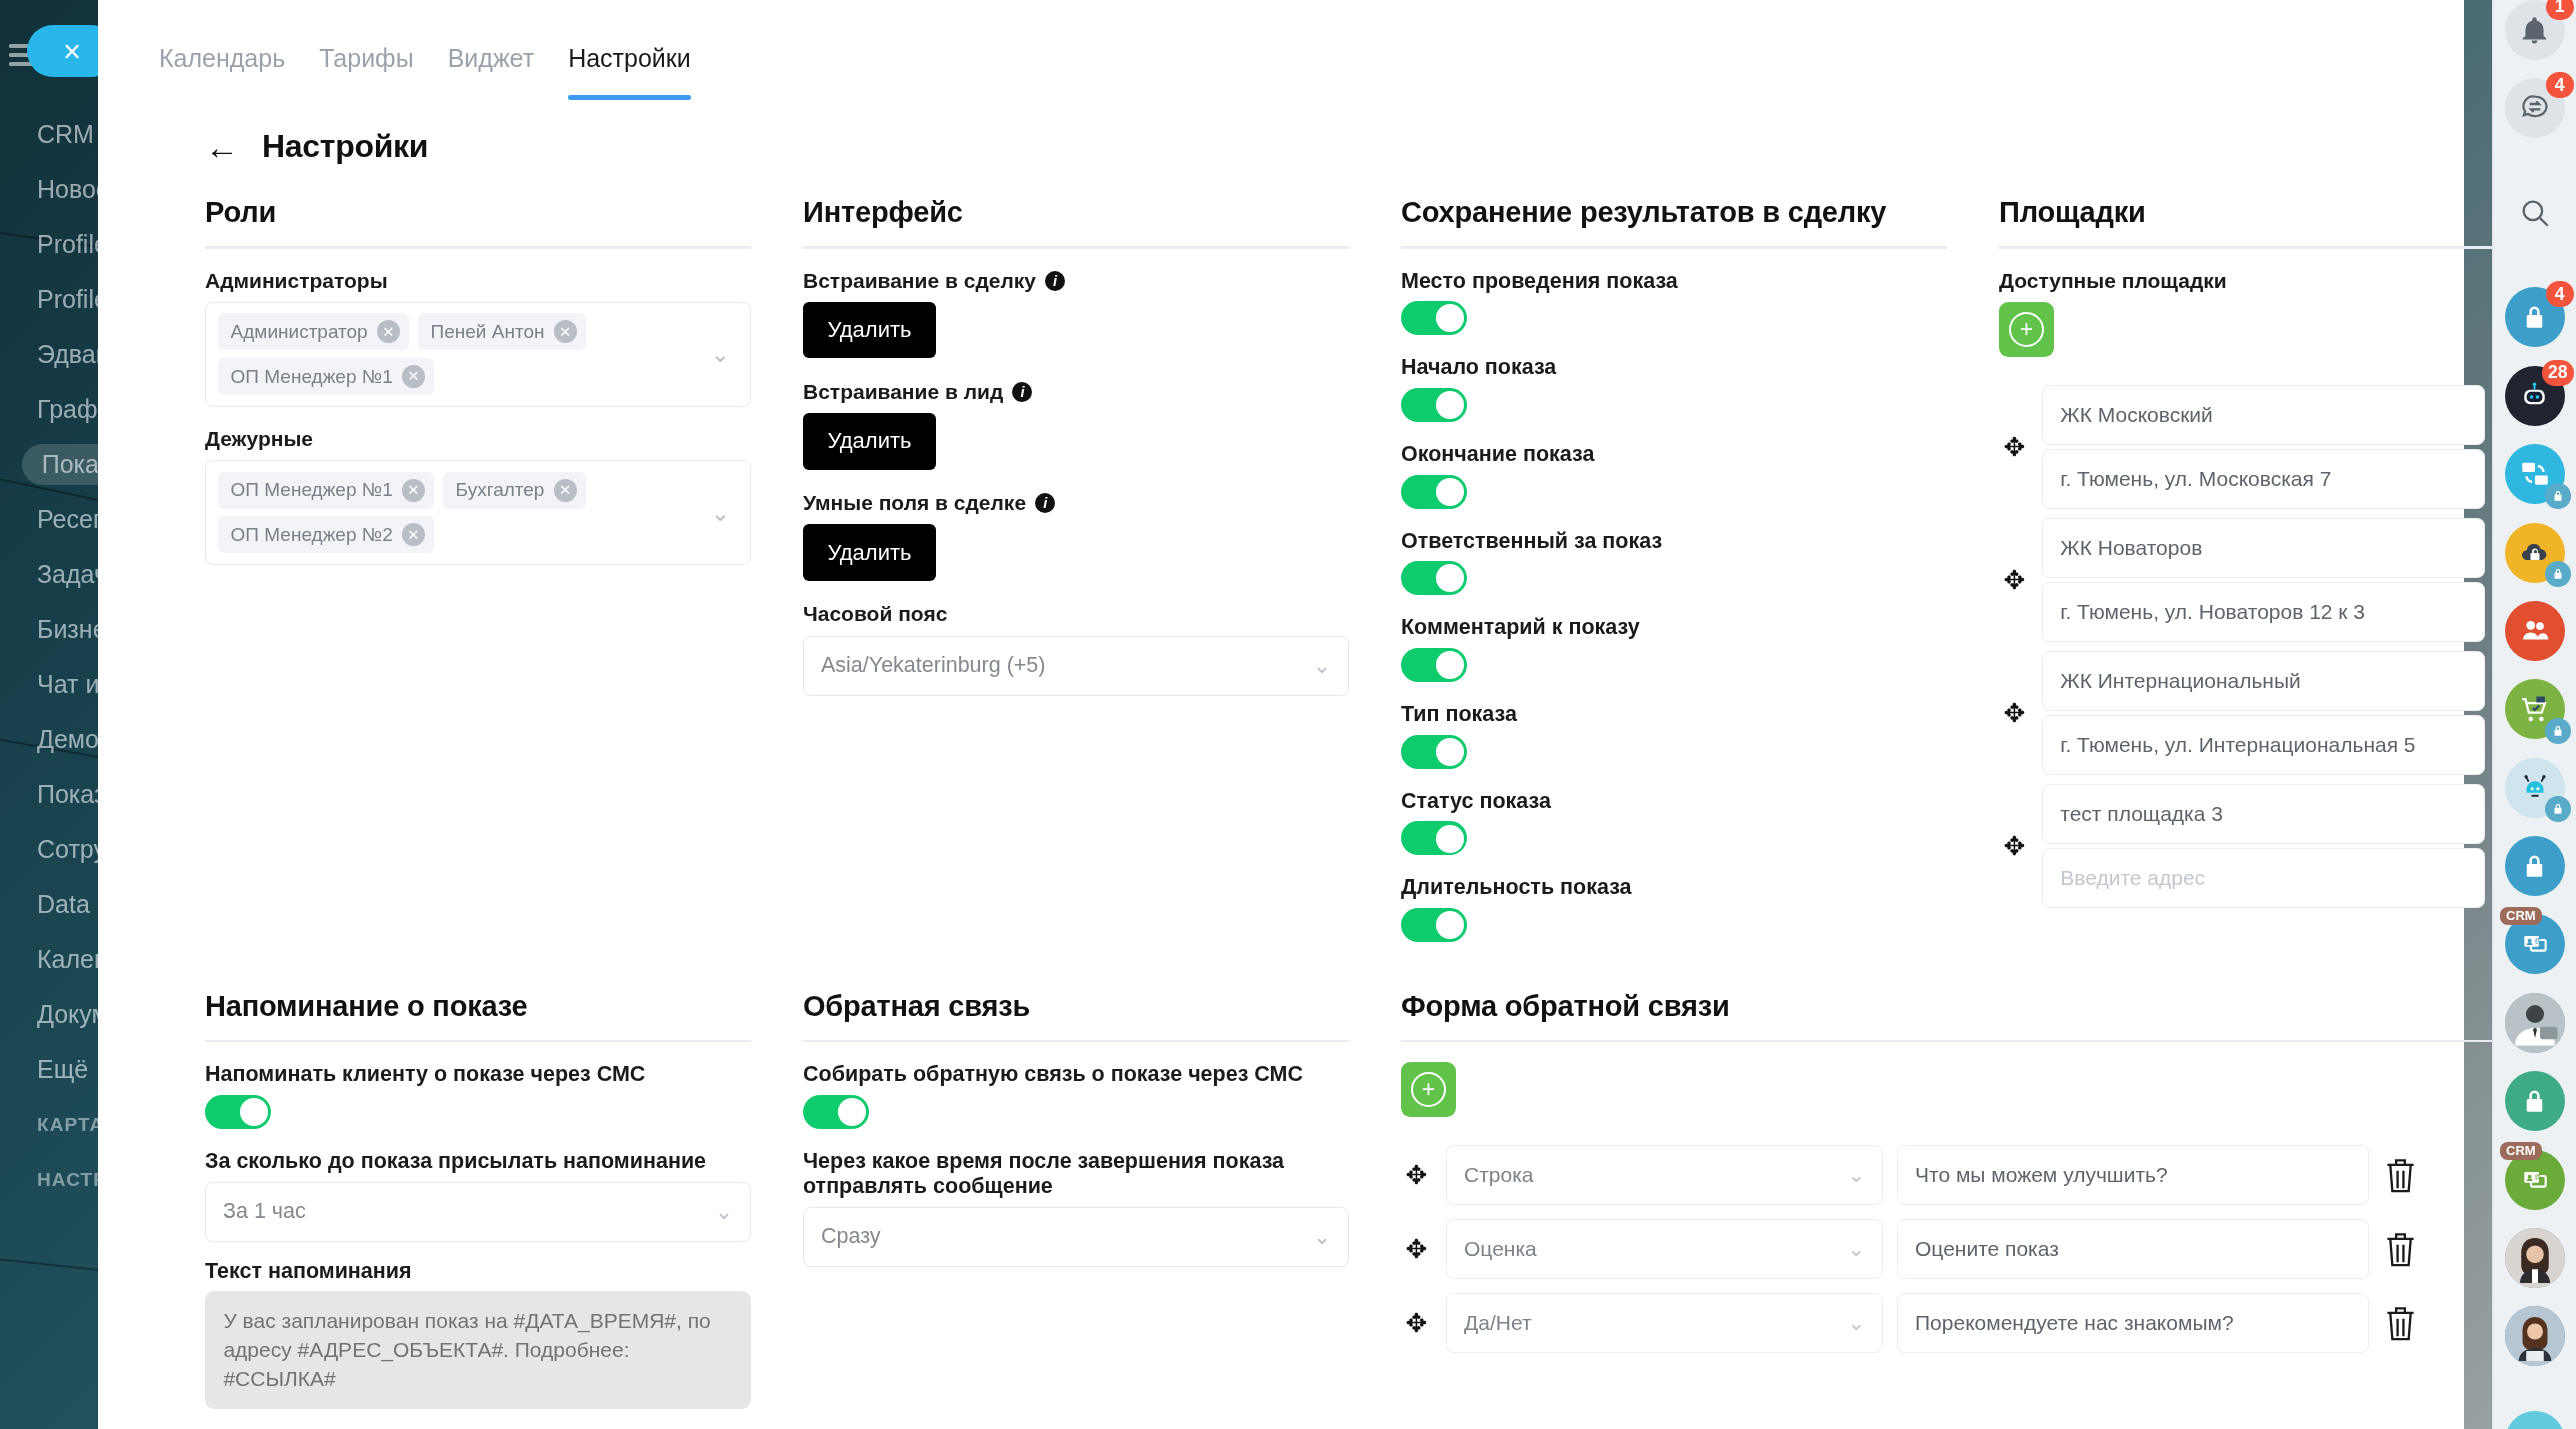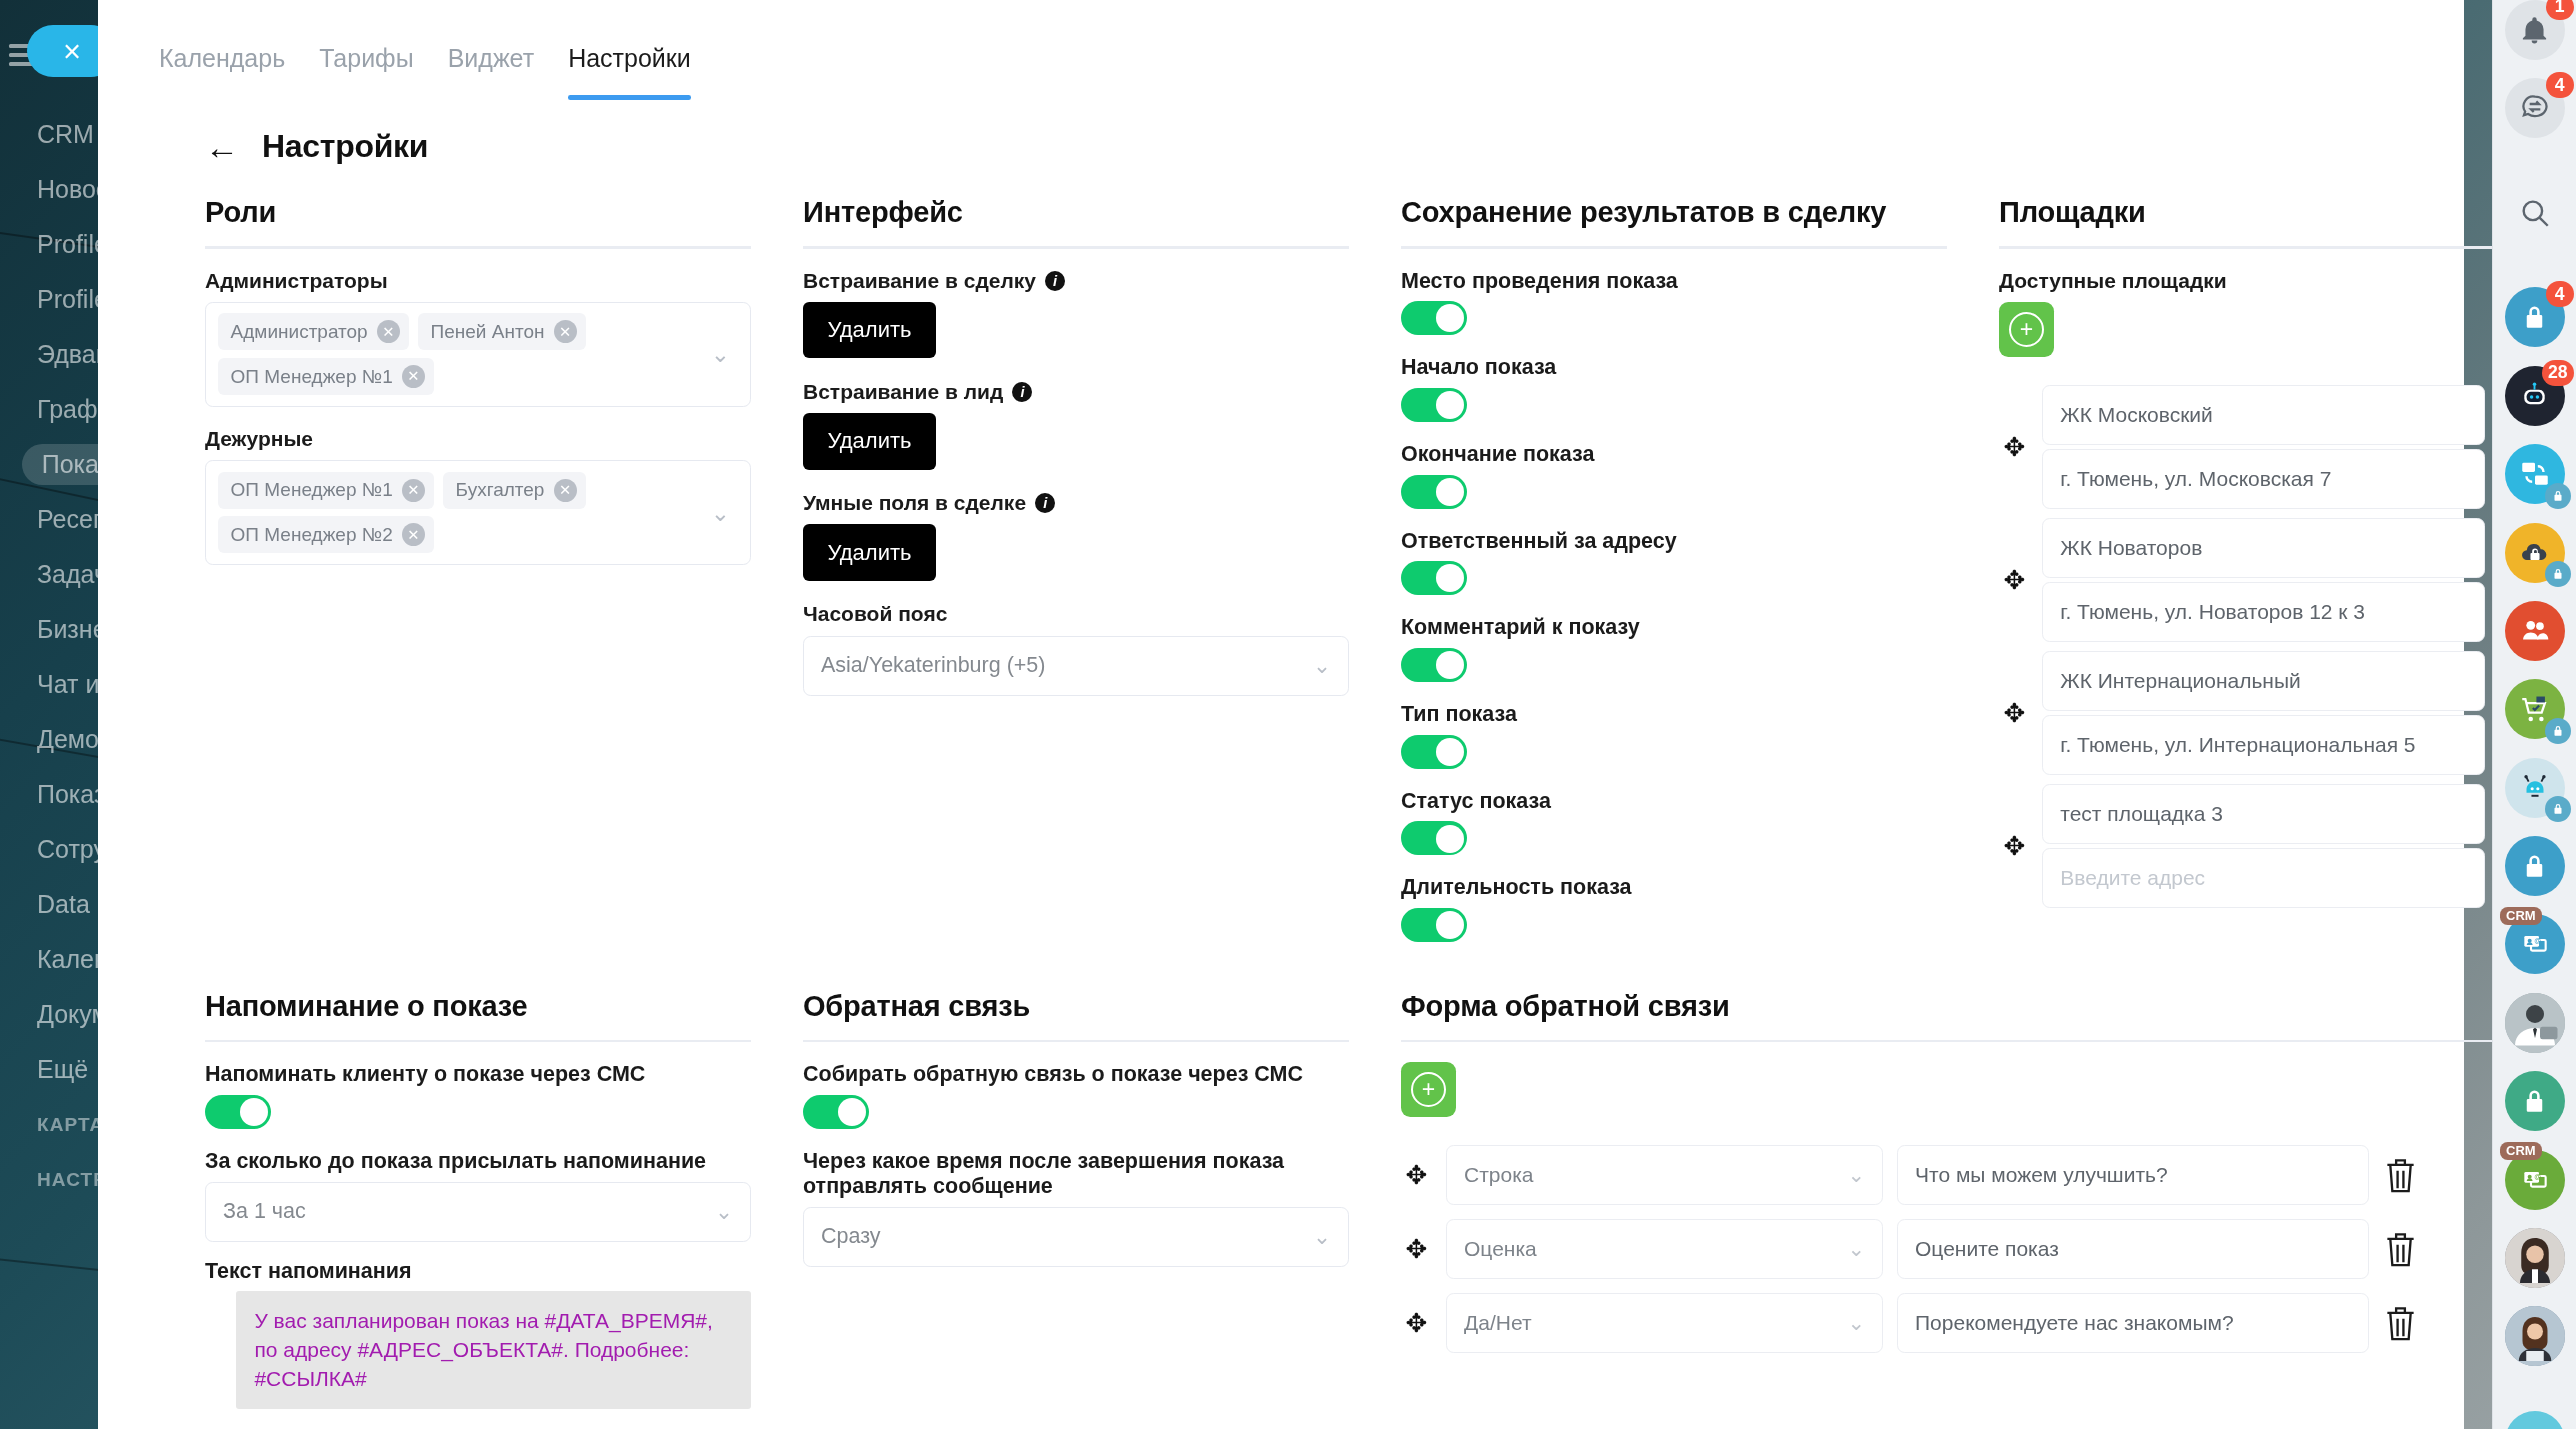--- a/index.html
+++ b/index.html
@@ -180,22 +180,22 @@
   }
   .sq.red { background: #f4726e; }
   .sq.green { background: #12c33b; }
   .sq.x { background: #fff; border: 1.5px solid #a9aeb5; }
   .sq .vchevron { color: #fff; font-size: 23px; line-height: 1; }
   .sq .xmark { color: #8d939b; font-size: 31px; line-height: 1; font-weight: 300; }
   .trash { width: 35px; height: 40px; cursor: pointer; }
 
   
   .textarea {
-    background: #e6e6e6; border-radius: 3px; padding: 15.3px 18.4px;
-    font-size: 21px; color: #a21caf; line-height: 1.38; min-height: 115px; margin-left: 31px;
+    background: #e6e6e6; border-radius: 9px; padding: 15.3px 18.4px;
+    font-size: 21px; color: #737373; line-height: 1.38; min-height: 115px;
   }
 
   
   .grid2 {
     display: grid;
     grid-template-columns: 598px 598px 1170px;
     padding: 28px 0 0 107px;
   }
 
   
@@ -412,21 +412,21 @@
 
       <div class="tg-label">Место проведения показа</div>
       <div class="toggle"></div>
 
       <div class="tg-label">Начало показа</div>
       <div class="toggle"></div>
 
       <div class="tg-label">Окончание показа</div>
       <div class="toggle"></div>
 
-      <div class="tg-label">Ответственный за адресу</div>
+      <div class="tg-label">Ответственный за показ</div>
       <div class="toggle"></div>
 
       <div class="tg-label">Комментарий к показу</div>
       <div class="toggle"></div>
 
       <div class="tg-label">Тип показа</div>
       <div class="toggle"></div>
 
       <div class="tg-label">Статус показа</div>
       <div class="toggle"></div>

